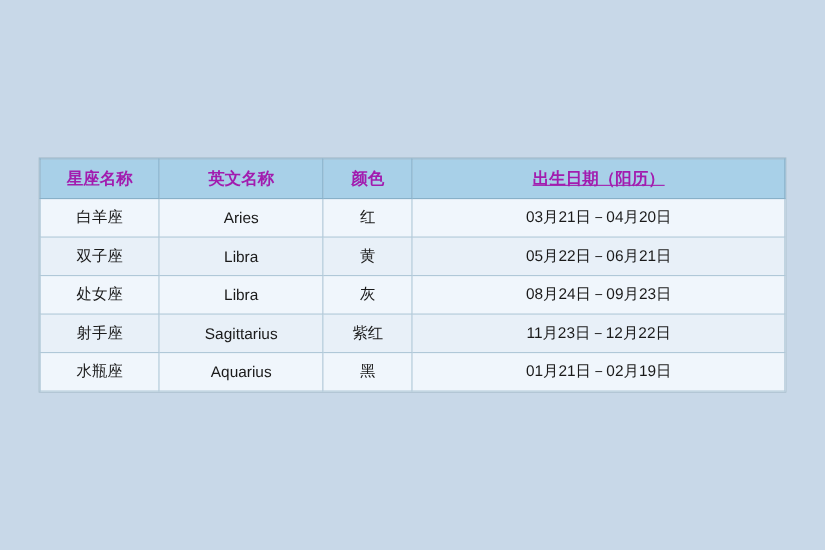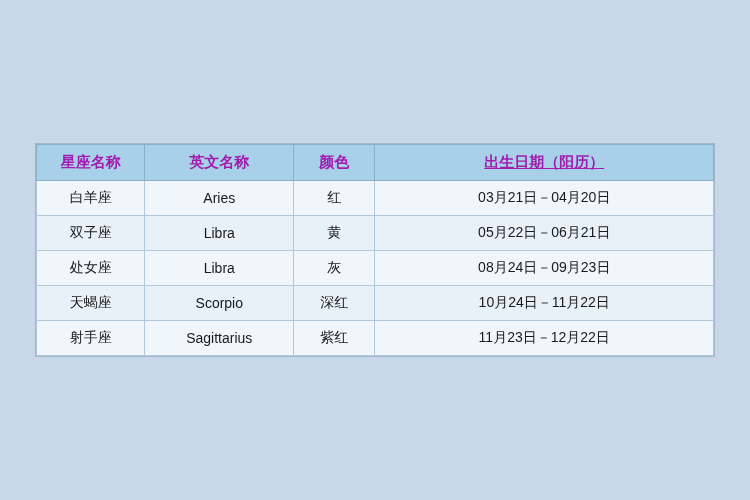--- a/index.html
+++ b/index.html
@@ -76,26 +76,26 @@
           <td>黄</td>
           <td>05月22日－06月21日</td>
         </tr>
         <tr>
           <td>处女座</td>
           <td>Libra</td>
           <td>灰</td>
           <td>08月24日－09月23日</td>
         </tr>
         <tr>
-          <td>天蝎座</td>
-          <td>Scorpio</td>
-          <td>深红</td>
-          <td>10月24日－11月22日</td>
-        </tr>
-        <tr>
           <td>射手座</td>
           <td>Sagittarius</td>
           <td>紫红</td>
           <td>11月23日－12月22日</td>
+        </tr>
+        <tr>
+          <td>水瓶座</td>
+          <td>Aquarius</td>
+          <td>黑</td>
+          <td>01月21日－02月19日</td>
         </tr>
       </tbody>
   </table>
 </div>
 
 </body></html>

